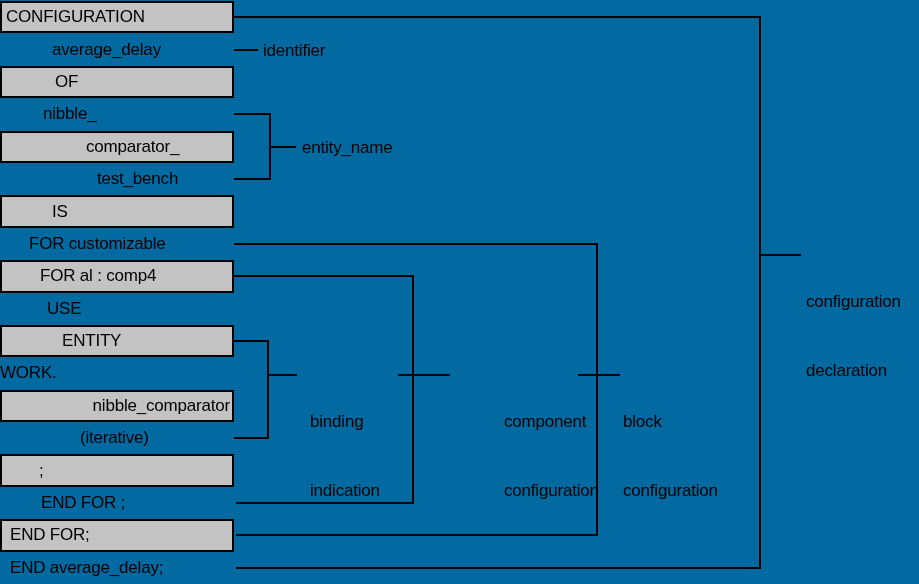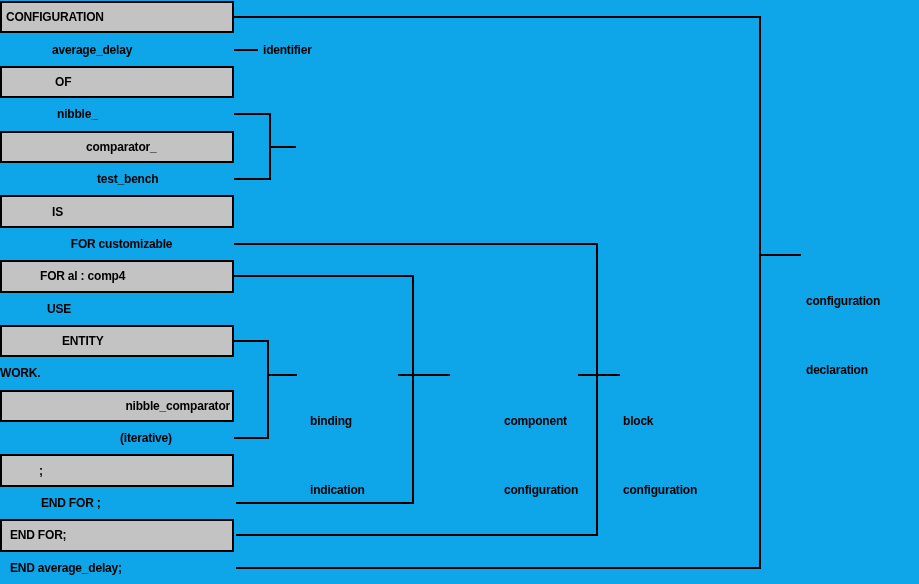--- a/index.html
+++ b/index.html
@@ -1,19 +1,19 @@
 <!DOCTYPE html>
 <html><head>
 <meta charset="utf-8">
 <style>
   html,body { margin:0; padding:0; background:#ffffff; }
   .stage {
-    position:relative; width:919px; height:584px; background:#0ea5e9;
-    font-family:"Liberation Sans", sans-serif; font-weight:bold;
-    font-size:12px; color:#000; overflow:hidden; letter-spacing:-0.2px;
+    position:relative; width:919px; height:584px; background:#0369a1;
+    font-family:"Liberation Sans", sans-serif; font-weight:normal;
+    font-size:17px; color:#000; overflow:hidden; letter-spacing:-0.2px;
   }
   .rows { position:absolute; left:0; top:1px; width:236px; }
   .row {
     height:32.4px; width:234px; box-sizing:border-box;
     display:flex; align-items:center; background:transparent;
   }
   .row.box { background:#c3c3c3; border:2px solid #000; }
   .row .txt { white-space:pre; }
   .row.right-align { justify-content:flex-end; }
   .lbl { position:absolute; line-height:23px; white-space:pre; }
@@ -27,51 +27,51 @@
   <div class="rows">
     <div class="row box" style="padding-left:4px;">
         <span class="txt">CONFIGURATION</span>
       </div>
     <div class="row" style="padding-left:52px;">
         <span class="txt">average_delay</span>
       </div>
     <div class="row box" style="padding-left:53px;">
         <span class="txt">OF</span>
       </div>
-    <div class="row" style="padding-left:57px;">
+    <div class="row" style="padding-left:43px;">
         <span class="txt">nibble_</span>
       </div>
     <div class="row box" style="padding-left:84px;">
         <span class="txt">comparator_</span>
       </div>
     <div class="row" style="padding-left:97px;">
         <span class="txt">test_bench</span>
       </div>
     <div class="row box" style="padding-left:50px;">
         <span class="txt">IS</span>
       </div>
-    <div class="row" style="padding-left:9px;justify-content:center;">
+    <div class="row" style="padding-left:29px;">
         <span class="txt">FOR customizable</span>
       </div>
     <div class="row box" style="padding-left:38px;">
         <span class="txt">FOR al : comp4</span>
       </div>
     <div class="row" style="padding-left:47px;">
         <span class="txt">USE</span>
       </div>
     <div class="row box" style="padding-left:60px;">
         <span class="txt">ENTITY</span>
       </div>
     <div class="row" style="">
         <span class="txt">WORK.</span>
       </div>
     <div class="row box right-align" style="padding-right:2px;">
         <span class="txt">nibble_comparator</span>
       </div>
-    <div class="row" style="padding-left:120px;">
+    <div class="row" style="padding-left:80px;">
         <span class="txt">(iterative)</span>
       </div>
     <div class="row box" style="padding-left:37px;">
         <span class="txt">;</span>
       </div>
     <div class="row" style="padding-left:41px;">
         <span class="txt">END FOR ;</span>
       </div>
     <div class="row box" style="padding-left:8px;">
         <span class="txt">END FOR;</span>
@@ -109,20 +109,21 @@
       <line x1="268" y1="340" x2="268" y2="439"></line>
       <line x1="268" y1="375" x2="297" y2="375"></line>
 
       <line x1="398" y1="375" x2="450" y2="375"></line>
       <line x1="578" y1="375" x2="620" y2="375"></line>
     </g>
   </svg>
 
   <div class="lbl" style="left:263px; top:39px;"><span>identifier</span></div>
 
+  <div class="lbl" style="left:302px; top:136px;"><span>entity_name</span></div>
 
   <div class="lbl" style="left:310px; top:364px;">
     <div>binding</div>
     <div>indication</div>
   </div>
 
   <div class="lbl" style="left:464px; top:364px;margin-left:40px;">
     <div>component</div>
     <div>configuration</div>
   </div>

